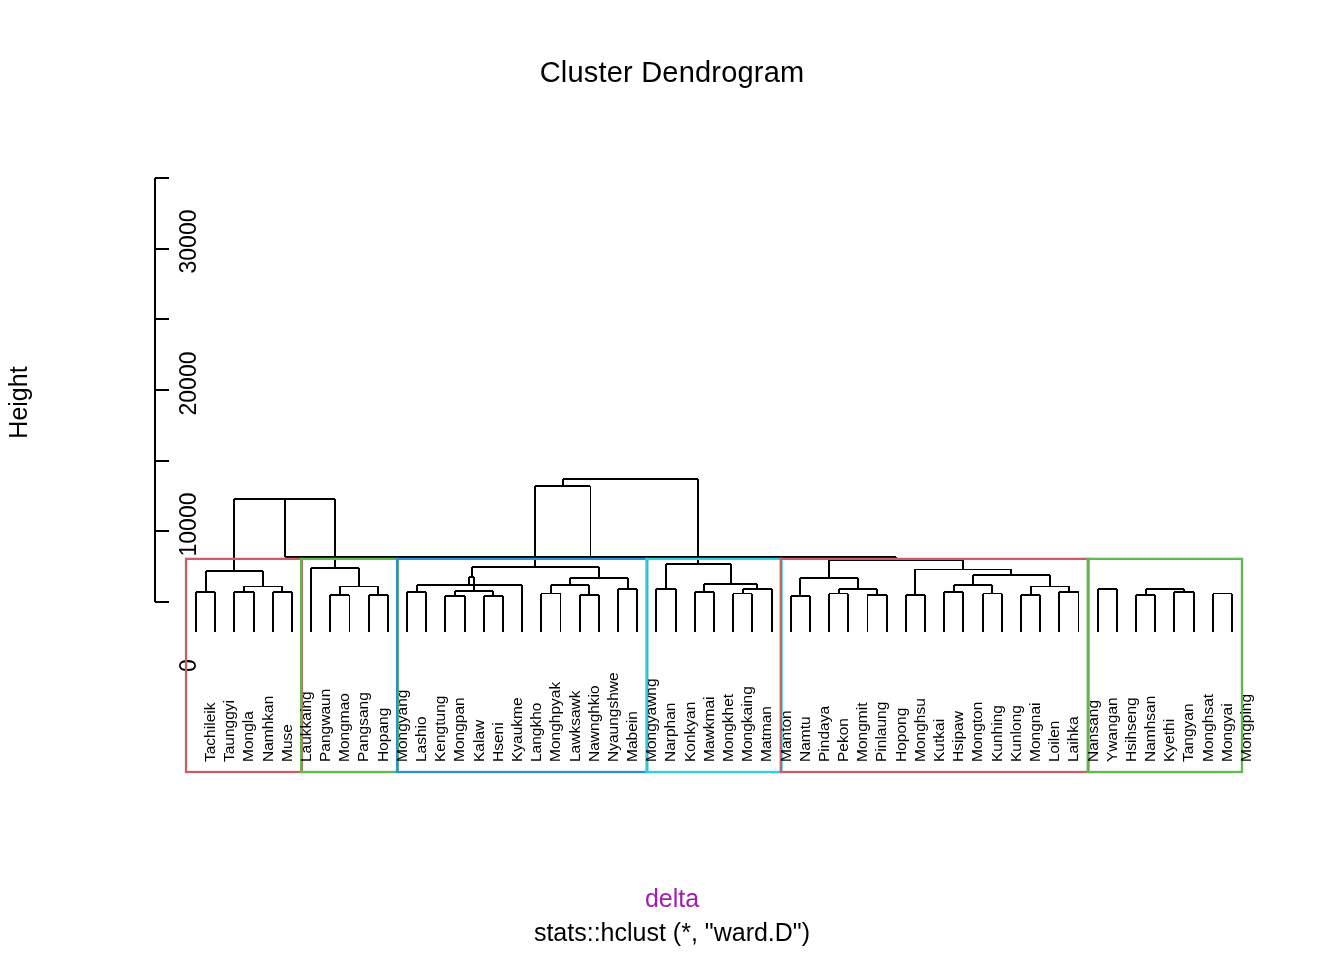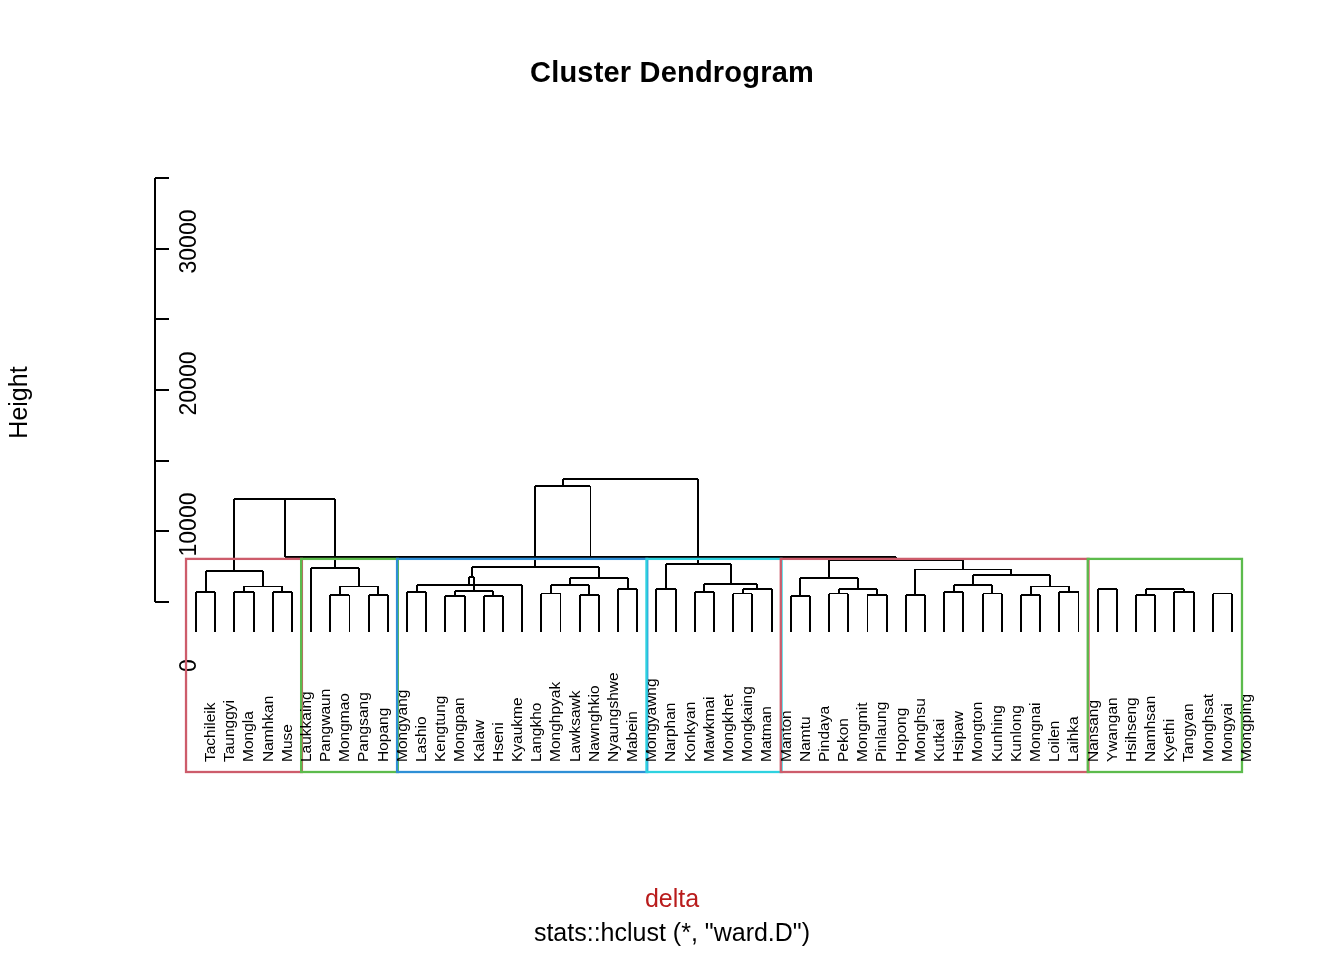--- a/index.html
+++ b/index.html
@@ -15,21 +15,21 @@
     font-family: "Liberation Sans", sans-serif;
     overflow: hidden;
   }
   #title {
     position: absolute;
     left: 0;
     top: 56px;
     width: 1344px;
     text-align: center;
     font-size: 29px;
-    font-weight: bold;
+    font-weight: normal;
     color: #000000;
     letter-spacing: 0.2px;
   }
   #ylabel {
     position: absolute;
     left: -52px;
     top: 388px;
     width: 140px;
     text-align: center;
     font-size: 25px;
@@ -37,21 +37,21 @@
     transform: rotate(-90deg);
     transform-origin: center center;
   }
   #xlabel {
     position: absolute;
     left: 0;
     top: 884px;
     width: 1344px;
     text-align: center;
     font-size: 25px;
-    color: #b91c1c;
+    color: #a21caf;
   }
   #sublabel {
     position: absolute;
     left: 0;
     top: 918px;
     width: 1344px;
     text-align: center;
     font-size: 25px;
     color: #000000;
   }

